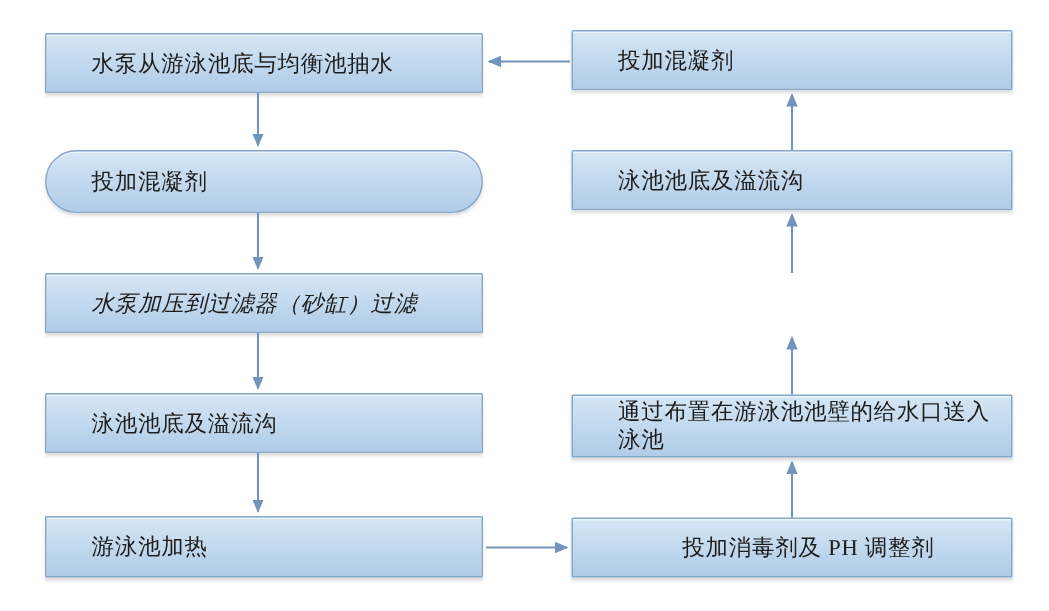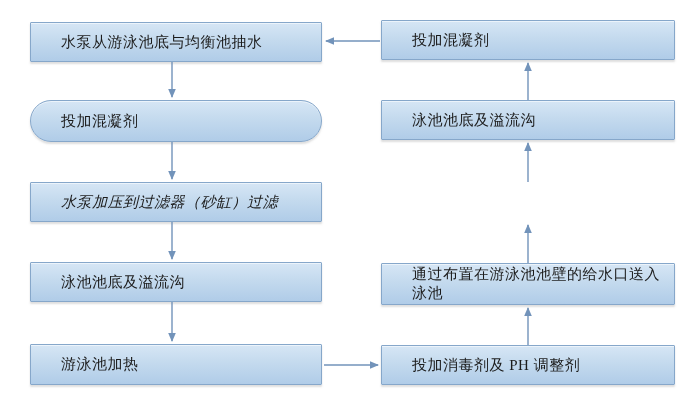--- a/index.html
+++ b/index.html
@@ -37,21 +37,21 @@
   #node-L1 { top: 22px;  height: 40px; }
   #node-L2 { top: 100px; height: 42px; border-radius: 21px; }
   #node-L3 { top: 182px; height: 40px; font-style: italic; }
   #node-L4 { top: 262px; height: 40px; }
   #node-L5 { top: 344px; height: 41px; }
 
   #node-R1 { top: 20px;  height: 40px; }
   #node-R2 { top: 100px; height: 40px; }
   #node-R3 { top: 182px; height: 40px; }
   #node-R4 { top: 263px; height: 42px; align-items: center; }
-  #node-R5 { top: 345px; height: 40px; }
+  #node-R5 { top: 345px; height: 40px; justify-content: center; }
 
   #arrow-layer {
     position: absolute;
     left: 0; top: 0;
     width: 699px;
     height: 407px;
     pointer-events: none;
   }
   #arrow-layer line {
     stroke: #7293ba;

